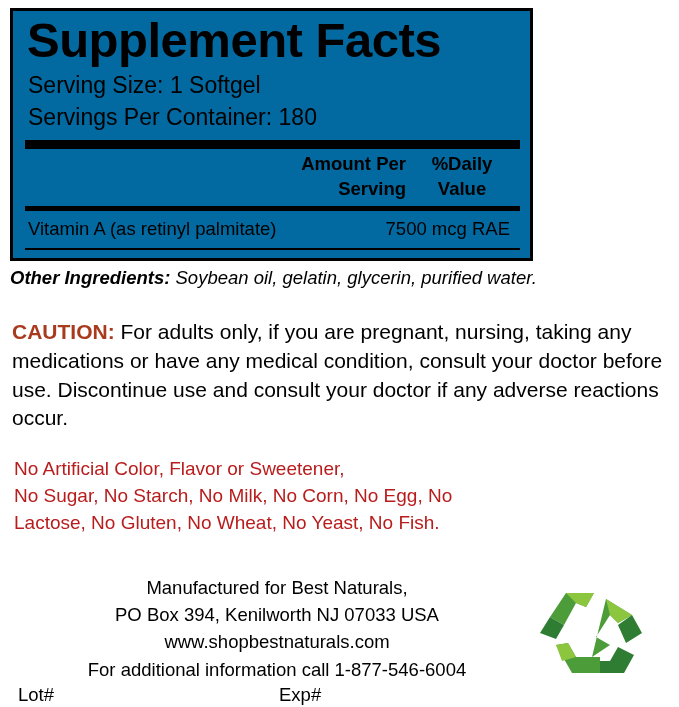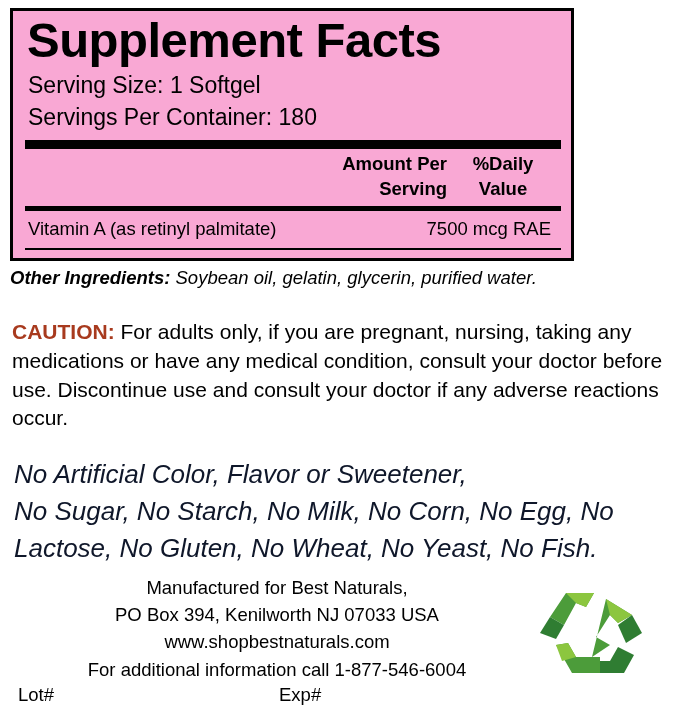--- a/index.html
+++ b/index.html
@@ -19,24 +19,24 @@
     width: 679px;
     height: 707px;
     box-sizing: border-box;
   }
 
   
   .panel {
     position: absolute;
     left: 10px;
     top: 8px;
-    width: 564px;
+    width: 523px;
     box-sizing: border-box;
     border: 3px solid #000;
-    background: #f9a8d4;
+    background: #0369a1;
     padding: 2px 10px 8px 12px;
   }
   .sf-title {
     font-size: 49px;
     font-weight: bold;
     line-height: 1.05;
     letter-spacing: -0.5px;
     white-space: nowrap;
     margin: 2px 0 4px 2px;
   }
@@ -129,23 +129,22 @@
     font-weight: normal;
     font-weight: bold;
   }
 
   
   .claims {
     position: absolute;
     left: 14px;
     top: 456px;
     width: 658px;
-    color: #0f172a;
-    font-style: italic;
-    font-size: 26px;
+    color: #b91c1c;
+    font-size: 19px;
     line-height: 1.42;
   }
 
   
   .mfg {
     position: absolute;
     left: 0;
     top: 574px;
     width: 530px;
     text-align: center;

